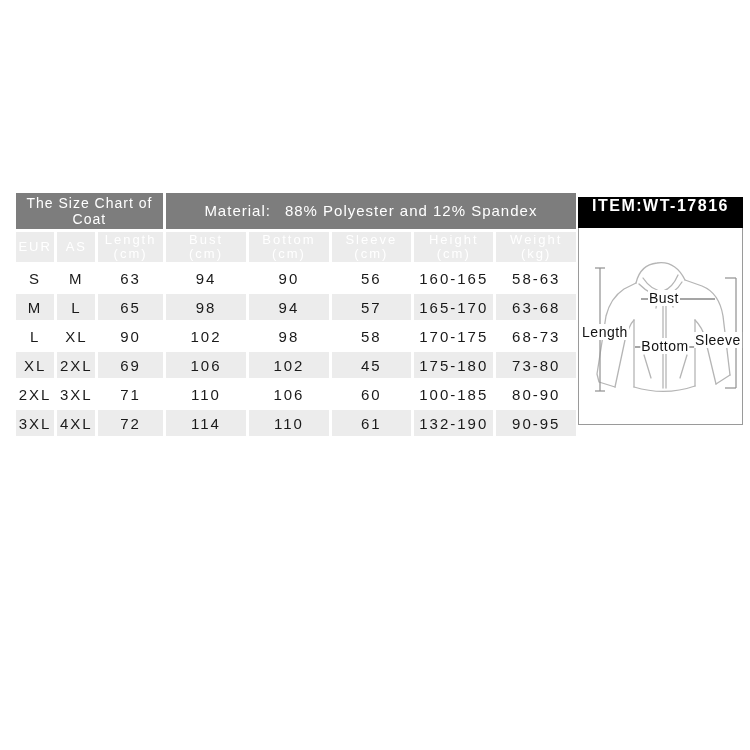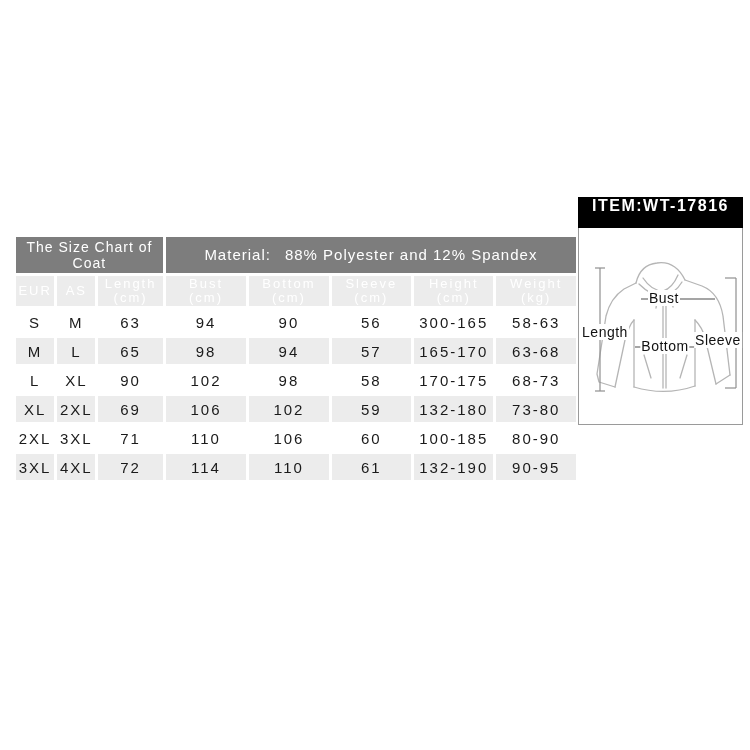--- a/index.html
+++ b/index.html
@@ -5,21 +5,21 @@
   html,body { margin:0; padding:0; background:#fff; }
   .stage {
     position:relative; width:750px; height:750px; background:#ffffff;
     font-family:"Liberation Sans","DejaVu Sans",sans-serif; color:#1a1a1a;
     overflow:hidden;
   }
   
   .table-wrap { position:absolute; left:13px; top:190px; }
   table.size-table {
     border-collapse:separate; border-spacing:3px;
-    table-layout:fixed; width:566px;margin-top:44px;
+    table-layout:fixed; width:566px;
   }
   table.size-table td { text-align:center; vertical-align:middle; overflow:hidden; }
   td.hdr {
     background:#7d7d7d; color:#ffffff;
     font-size:14px; letter-spacing:1px; line-height:16px;
   }
   td.title-cell  { height:34px; padding:0 8px; }
   td.material-cell { height:34px; font-size:15px; }
   .material-cell .mat-label { margin-right:14px; }
   td.colhead {
@@ -107,21 +107,21 @@
       </tr>
       </tbody>
         <tbody>
         <tr>
           <td>S</td>
           <td>M</td>
           <td>63</td>
           <td>94</td>
           <td>90</td>
           <td>56</td>
-          <td>300-165</td>
+          <td>160-165</td>
           <td>58-63</td>
         </tr>
         <tr>
           <td>M</td>
           <td>L</td>
           <td>65</td>
           <td>98</td>
           <td>94</td>
           <td>57</td>
           <td>165-170</td>
@@ -136,22 +136,22 @@
           <td>58</td>
           <td>170-175</td>
           <td>68-73</td>
         </tr>
         <tr>
           <td>XL</td>
           <td>2XL</td>
           <td>69</td>
           <td>106</td>
           <td>102</td>
-          <td>59</td>
-          <td>132-180</td>
+          <td>45</td>
+          <td>175-180</td>
           <td>73-80</td>
         </tr>
         <tr>
           <td>2XL</td>
           <td>3XL</td>
           <td>71</td>
           <td>110</td>
           <td>106</td>
           <td>60</td>
           <td>100-185</td>

